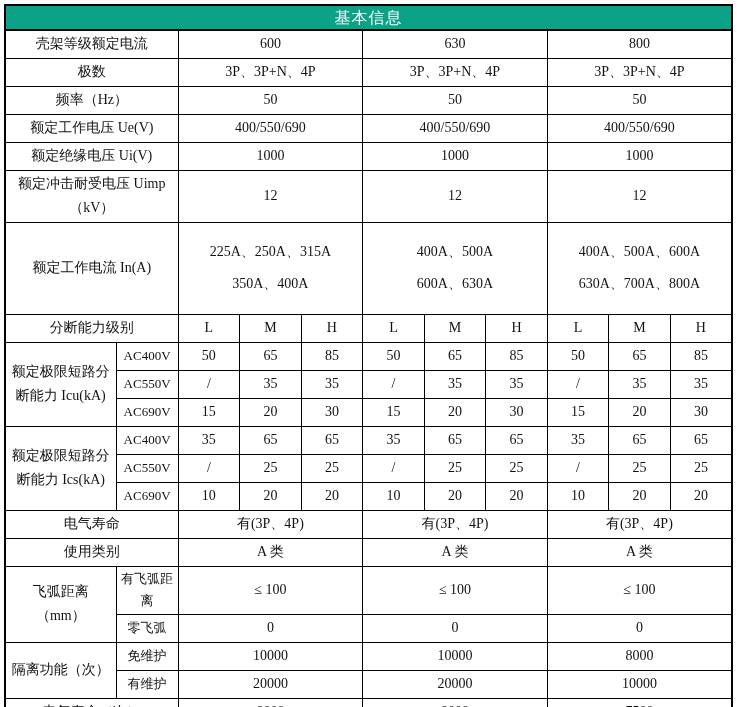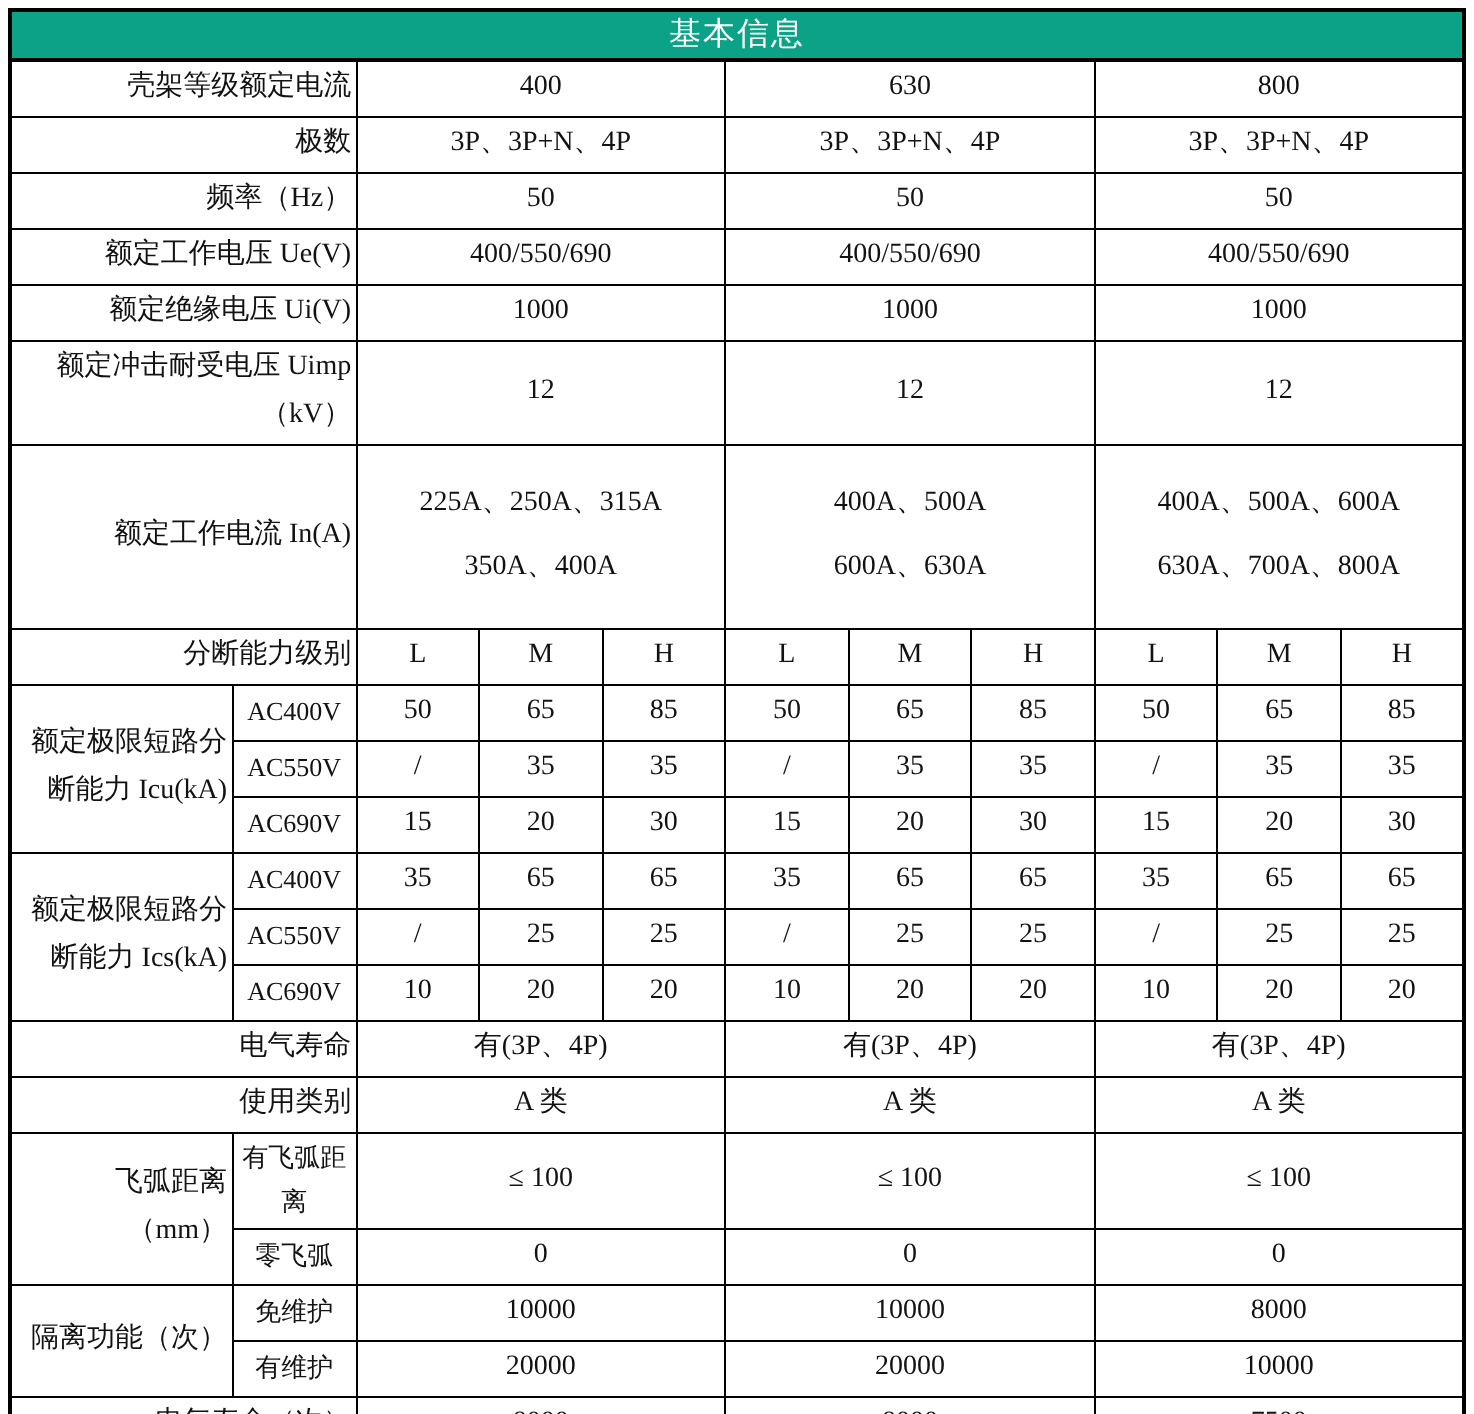--- a/index.html
+++ b/index.html
@@ -38,21 +38,20 @@
     background: #0ba287;
     color: #ffffff;
     font-weight: normal;
     font-size: 16px;
     letter-spacing: 1px;
     line-height: 1.2;
     border-bottom: 2px solid #000000;
   }
   table.spec td.label {
     font-size: 14px;
-    text-align: right;
   }
   table.spec td.sublabel {
     font-size: 13px;
   }
   table.spec td.value {
     font-size: 14px;
   }
   table.spec td.spread {
     line-height: 2.3;
     margin-top: 24px;
@@ -75,21 +74,21 @@
       <col style="width:61.5px">
         <col style="width:61.5px">
         <col style="width:61.5px">
     </colgroup>
     <tbody>
         <tr style="height: 25px;">
           <td colspan="11" class="title">基本信息</td>
         </tr>
         <tr style="height: 28px;">
           <td colspan="2" class="label">壳架等级额定电流</td>
-          <td colspan="3" class="value">400</td>
+          <td colspan="3" class="value">600</td>
           <td colspan="3" class="value">630</td>
           <td colspan="3" class="value">800</td>
         </tr>
         <tr style="height: 28px;">
           <td colspan="2" class="label">极数</td>
           <td colspan="3" class="value">3P、3P+N、4P</td>
           <td colspan="3" class="value">3P、3P+N、4P</td>
           <td colspan="3" class="value">3P、3P+N、4P</td>
         </tr>
         <tr style="height: 28px;">

